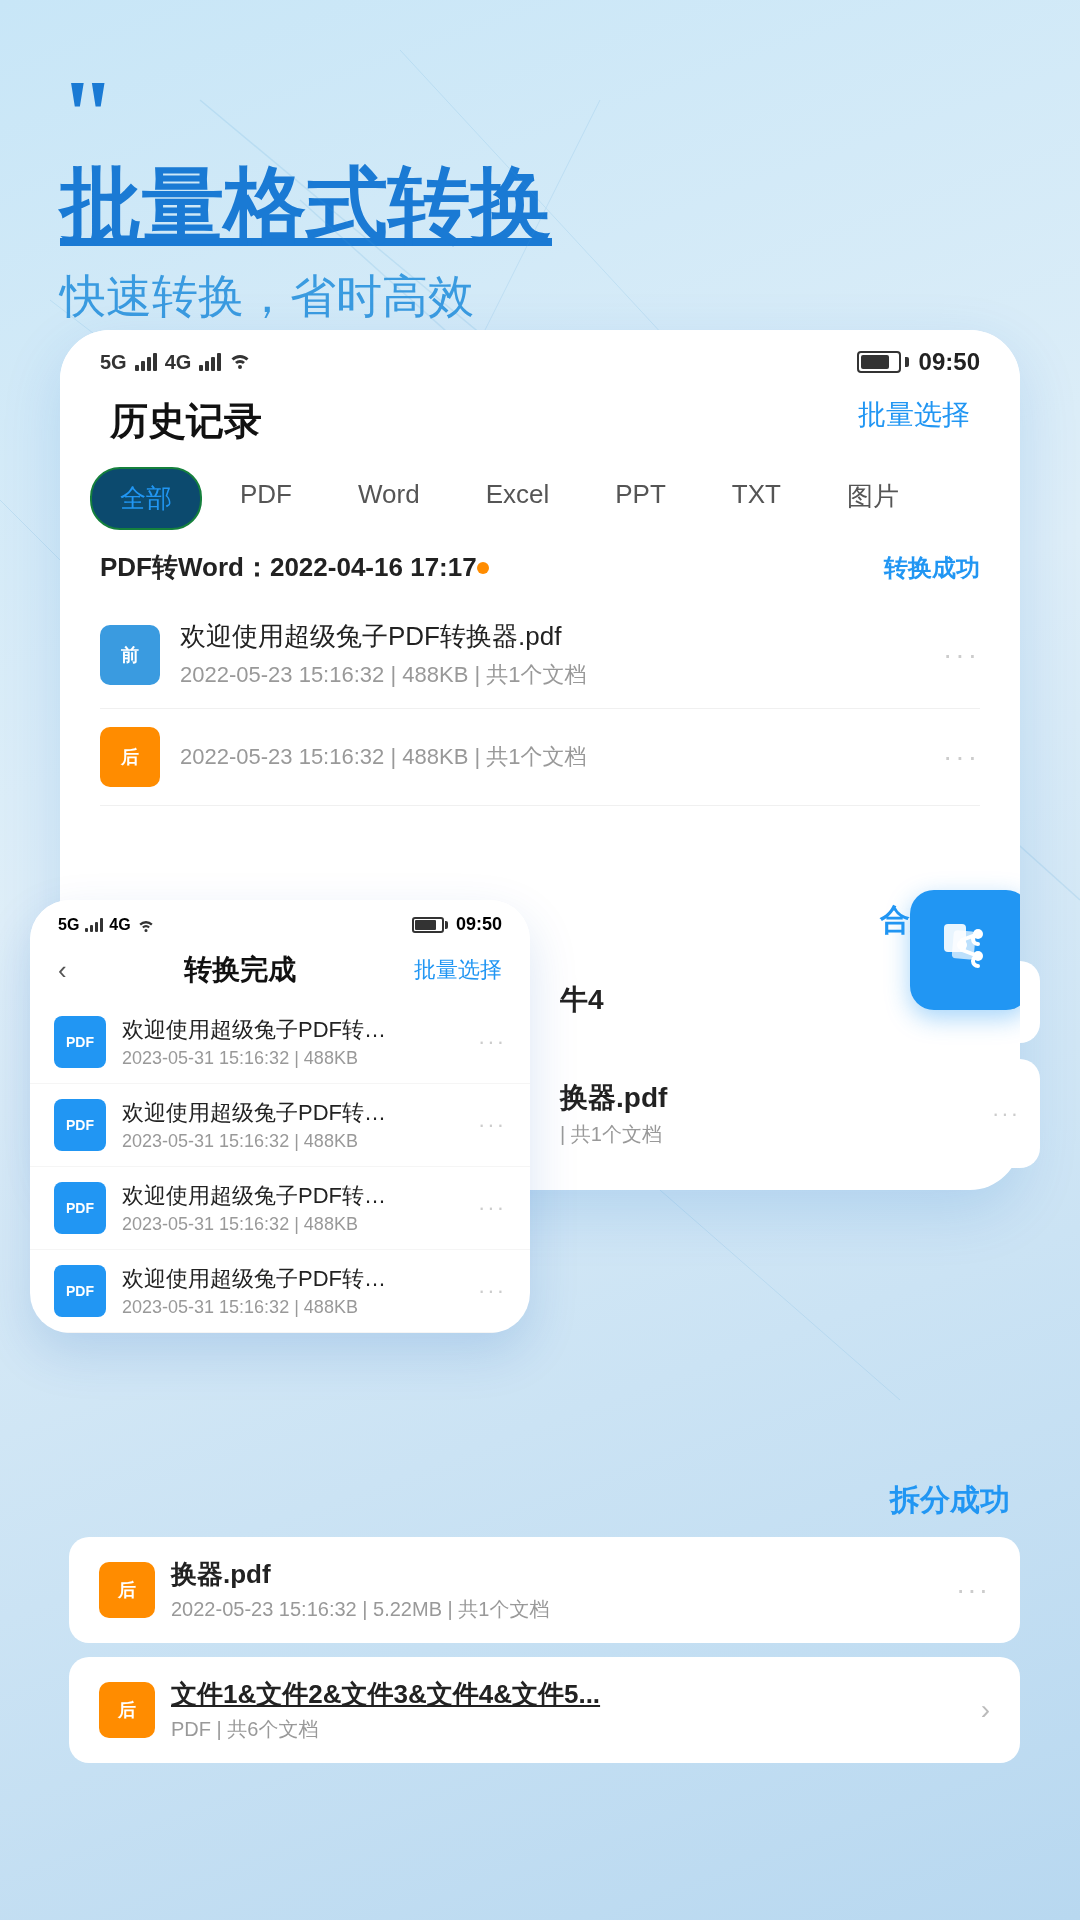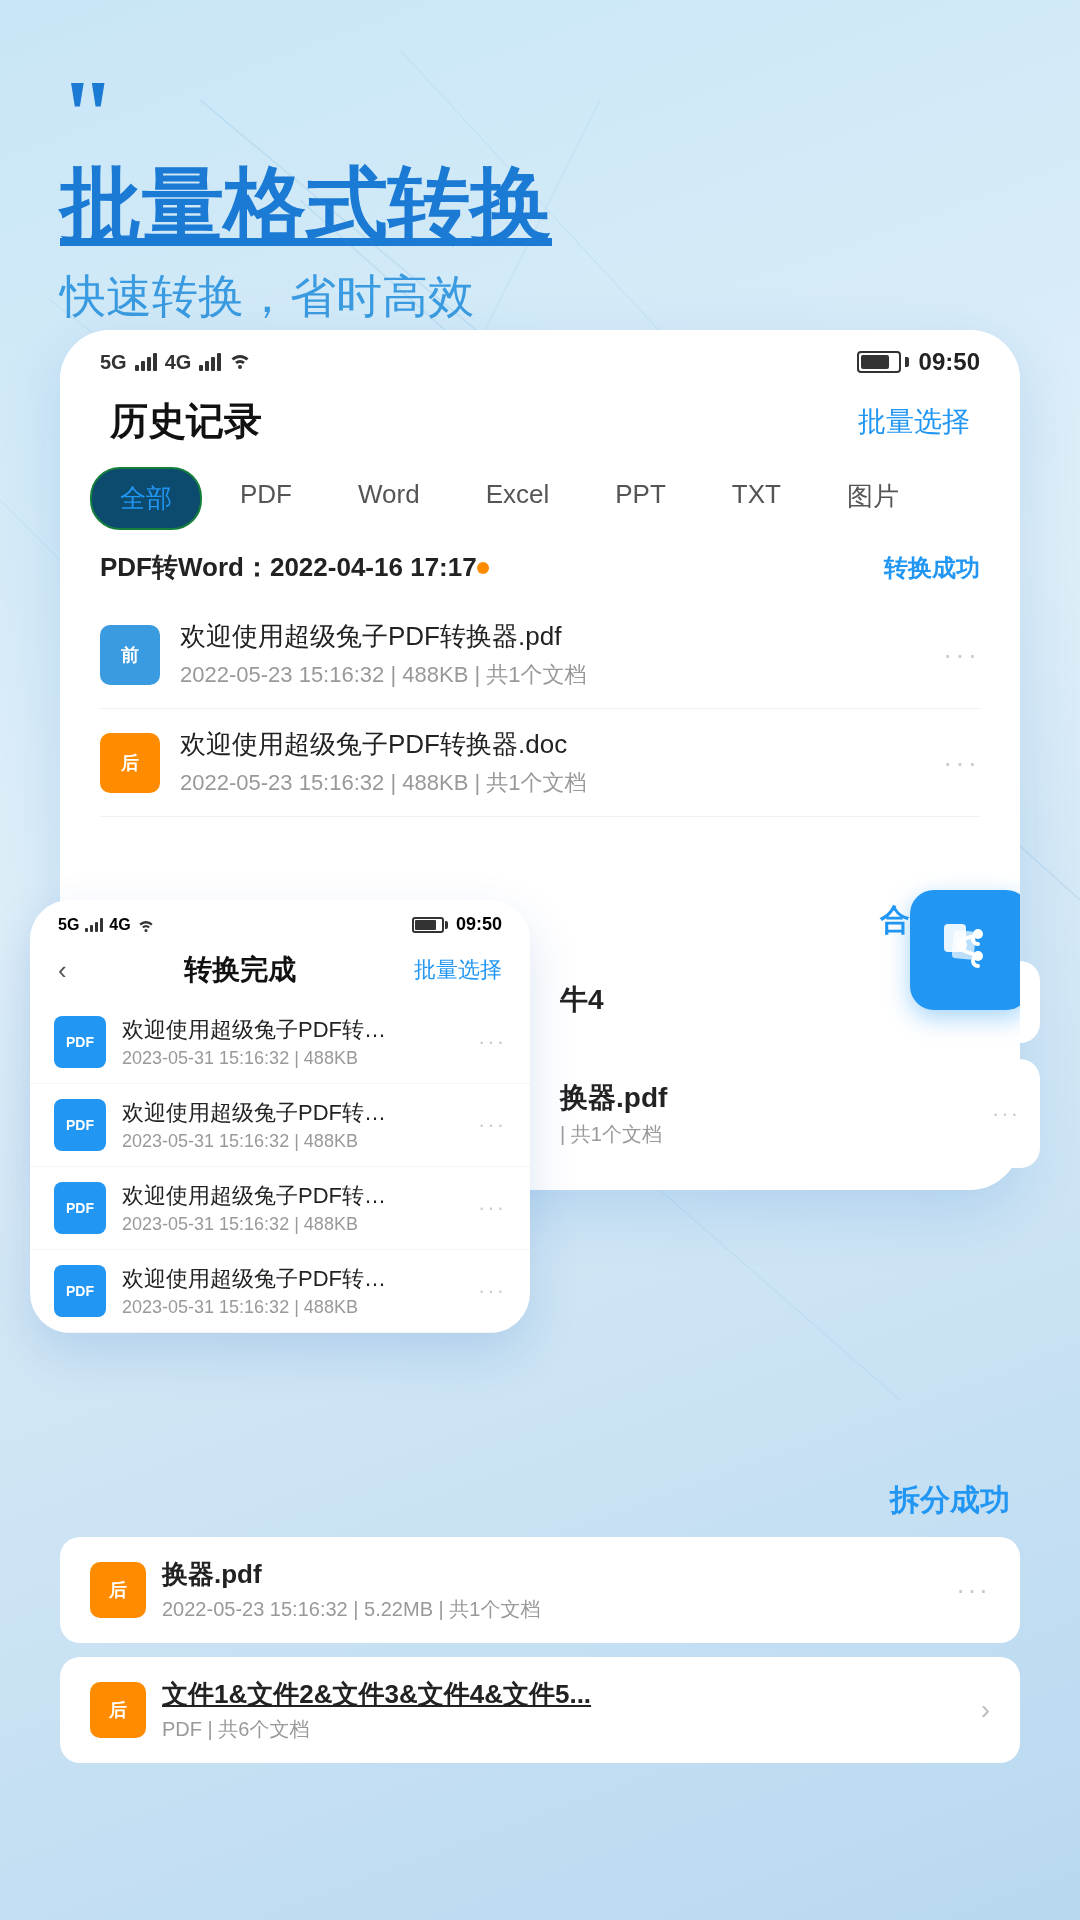--- a/index.html
+++ b/index.html
@@ -112,21 +112,20 @@
       height: 10px;
       background: #333;
       border-radius: 0 2px 2px 0;
       margin-left: 2px;
     }
 
     
     .app-header {
       display: flex;
       justify-content: space-between;
-      align-items: center;
       padding: 10px 50px 20px 50px;
       background: #fff;
     }
     .app-title {
       font-size: 38px;
       font-weight: 700;
       color: #111;
     }
     .batch-select {
       font-size: 28px;
@@ -303,21 +302,21 @@
     }
     .right-arrow {
       font-size: 28px;
       color: #bbb;
     }
 
     
     .bottom-section {
       position: absolute;
       top: 1480px;
-      left: 60px;
+      left: 69px;
       right: 60px;
       z-index: 5;
     }
 
     .split-label {
       font-size: 30px;
       color: #2196F3;
       font-weight: 600;
       text-align: right;
       margin-bottom: 16px;
@@ -545,21 +544,20 @@
         </div>
       </div>
       <span class="file-more">···</span>
     </div>
 
     <div class="file-item">
       <div class="file-badge badge-after">
         <span>后</span>
       </div>
       <div class="file-info">
-        <div class="file-name">欢迎使用超级兔子PDF转换器.doc</div>
         <div class="file-meta">
           <span>2022-05-23 15:16:32</span>
           <span> | </span>
           <span>488KB</span>
           <span> | </span>
           <span>共1个文档</span>
         </div>
       </div>
       <span class="file-more">···</span>
     </div>

